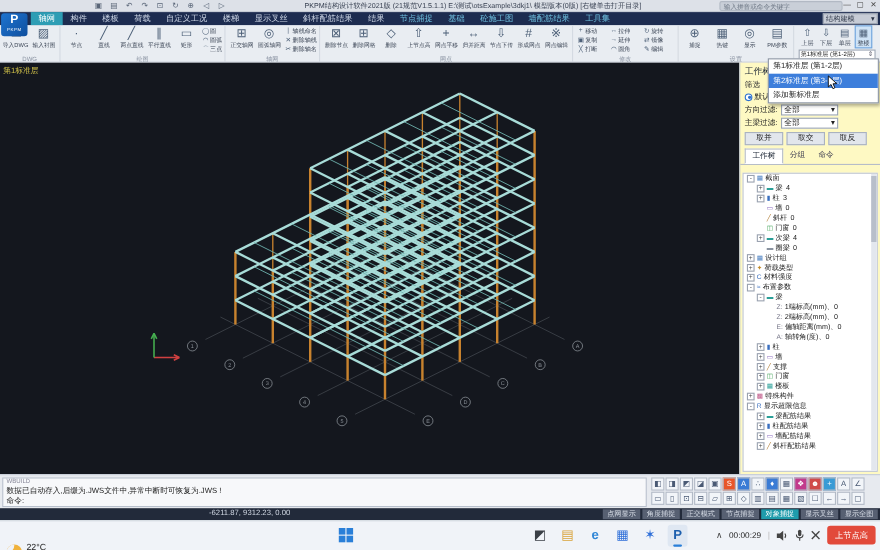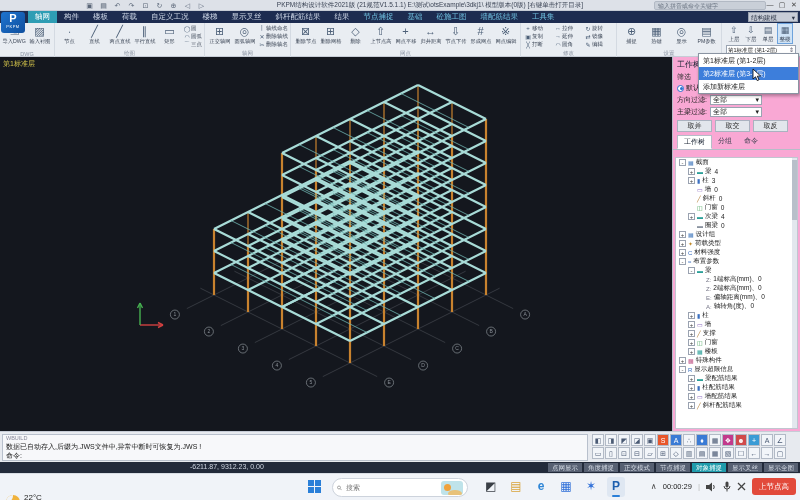--- a/index.html
+++ b/index.html
@@ -66,21 +66,21 @@
     padding:0 1px; display:flex; justify-content:space-between; }
   #level-combo .spin { color:#556; font-size:6px; }
 
   
   #canvas { position:absolute; left:0; top:57px; width:672px; height:374px; background:#14171e; }
   #view-label { position:absolute; left:3px; top:2px; font-size:7px; color:#d4c44a; z-index:2; }
   #model-svg { position:absolute; left:0; top:0; }
 
   
   #panel { position:absolute; left:672px; top:57px; width:128px; height:374px;
-    background:#f9a8d4; border-left:1px solid #b6bdc8; font-size:7px; color:#222; }
+    background:#fef9c3; border-left:1px solid #b6bdc8; font-size:7px; color:#222; }
   #panel .ptitle { padding:2px 4px; font-size:8px; color:#1a2433; }
   #panel .pfilter { padding:0 4px; color:#333; }
   .prow { display:flex; align-items:center; gap:3px; padding:2px 4px; height:12px; }
   .radio { display:flex; align-items:center; gap:2px; }
   .radio .dot { width:7px; height:7px; border:1px solid #7a8494; border-radius:50%;
     background:#fff; position:relative; }
   .radio.selected .dot { border-color:#2a6fd0; }
   .radio.selected .dot::after { content:""; position:absolute; left:1.5px; top:1.5px;
     width:3px; height:3px; border-radius:50%; background:#2a6fd0; }
   .chk { display:flex; align-items:center; gap:2px; }
@@ -947,28 +947,20 @@
         <div class="t1">22°C</div>
         <div class="t2">大部晴朗</div>
       </div>
     </div>
     <div id="win-logo">
       <span></span>
         <span></span>
         <span></span>
         <span></span>
     </div>
-    <div id="tb-search-pill">
-      <svg width="8" height="8" viewBox="0 0 8 8">
-        <circle cx="3.2" cy="3.2" r="2.4" fill="none" stroke="#777" stroke-width="1"></circle>
-        <line x1="5" y1="5" x2="7.4" y2="7.4" stroke="#777" stroke-width="1"></line>
-      </svg>
-      <input placeholder="搜索" style="">
-      <div id="beach"></div>
-    </div>
     <div id="apps">
       <div class="app" style="--c: #3a3f46;">
         <div class="ag">◩</div>
         </div>
         <div class="app" style="--c: #d9a33a;">
         <div class="ag">▤</div>
         </div>
         <div class="app" style="--c: #2f86d6;">
         <div class="ag">e</div>
         </div>

